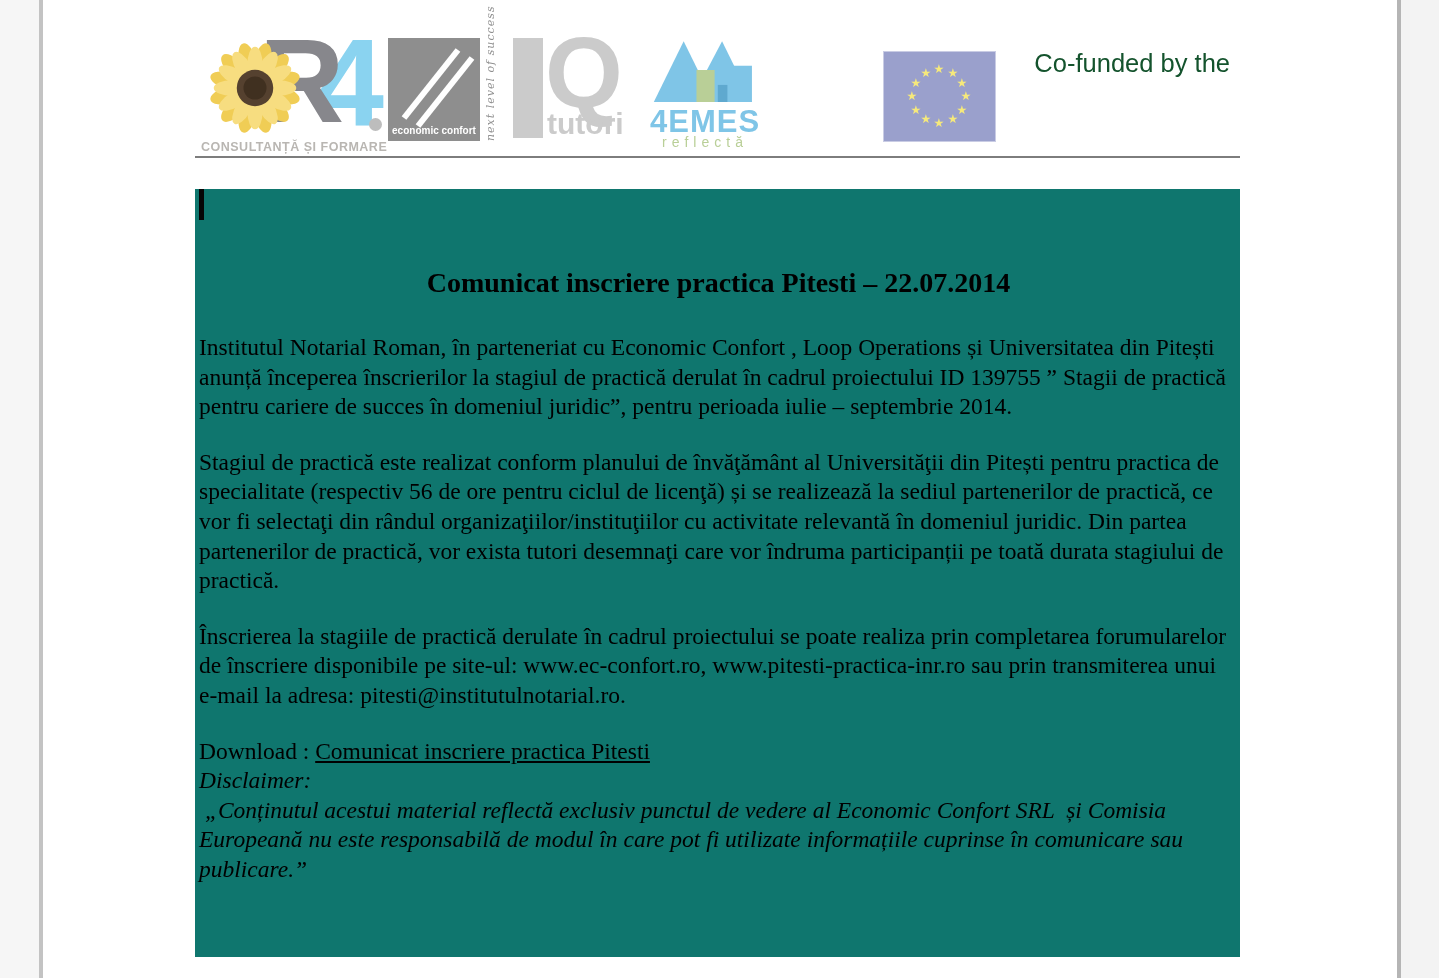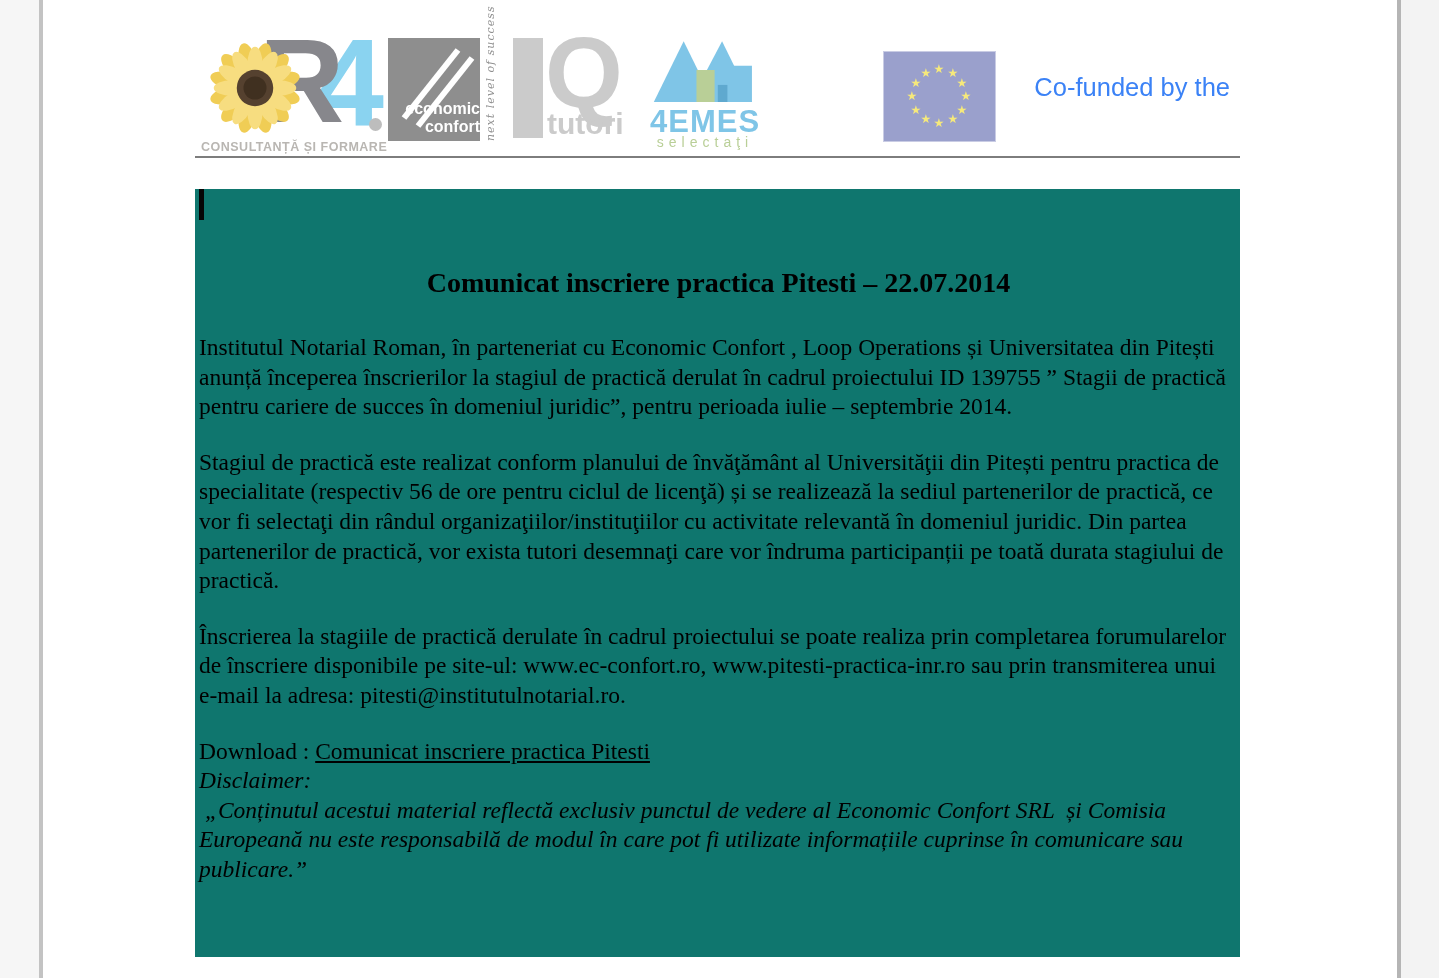--- a/index.html
+++ b/index.html
@@ -29,23 +29,23 @@
           font-size:124px; line-height:1; color:#8ad3f0; }
   .r4-dot { position:absolute; left:162px; top:80px; width:13px; height:13px;
             border-radius:50%; background:#bdbdbd; }
   .r4-caption { position:absolute; left:-6px; bottom:-4px; width:186px; text-align:center;
                 font-family:"Liberation Sans",sans-serif; font-weight:bold;
                 font-size:12.5px; letter-spacing:.5px; color:#b9b6b2; white-space:nowrap; }
 
   
   .ec { position:absolute; left:193px; top:0; width:120px; height:103px; }
   .ec-box { position:absolute; left:0; top:0; width:92px; height:103px; background:#8e8e8e; }
-  .ec-label { position:absolute; left:0; bottom:5px; width:92px; text-align:right;
+  .ec-label { position:absolute; left:0; bottom:5px; width:92px; text-align:center;
               font-family:"Liberation Sans",sans-serif; font-weight:bold;
-              font-size:16px; color:#ffffff; }
+              font-size:10px; color:#ffffff; }
   .ec-tag { position:absolute; left:96px; top:0; height:103px;
             writing-mode:vertical-rl; transform:rotate(180deg);
             font-family:"DejaVu Serif",serif; font-style:italic;
             font-size:11px; letter-spacing:1px; color:#8f8f8f; white-space:nowrap; }
 
   
   .iq { position:absolute; left:318px; top:0; width:125px; height:103px; }
   .iq-bar { position:absolute; left:0; top:0; width:30px; height:100px; background:#cbcbcb; }
   .iq-q { position:absolute; left:32px; top:-16px;
           font-family:"Liberation Sans",sans-serif; font-weight:bold;
@@ -63,21 +63,21 @@
                    font-family:"Liberation Sans",sans-serif;
                    font-size:14px; color:#b9cf97; letter-spacing:5px; }
 
   
   .eu-flag { position:absolute; left:689px; top:14px; width:111px; height:89px;
              background:#9aa0cc; box-shadow:0 0 0 1px #c9cce4; }
   .eu-star { position:absolute; transform:translate(-50%,-50%);
              font-family:"DejaVu Sans",sans-serif; font-size:12px; color:#f6e97b; }
   .eu-text { position:absolute; left:793px; top:10px; width:242px; text-align:right;
              font-family:"Liberation Sans",sans-serif; font-size:25.5px;
-             line-height:30px; color:#3b82f6;margin-top:24px; }
+             line-height:30px; color:#14532d; }
 
   .header-rule { margin-left:152px; margin-top:6px; width:1045px;
                  border-top:2px solid #7d7d7d; }
 
   
   .doc { position:relative; margin:31px 0 0 152px; width:1045px; height:768px;
          background:#0f766e; padding:0 2px 0 4px; }
   .caret { position:absolute; left:4px; top:0; width:5px; height:31px; background:#060606; }
   .doc-title { padding-top:78px; text-align:center;
                font-size:28px; font-weight:bold; }
@@ -156,21 +156,21 @@
 
     <div class="femes">
       <svg width="110" height="64" viewBox="0 0 100 60">
         <polygon points="2,60 30,3 58,60" fill="#7fc5e7"></polygon>
         <polygon points="36,60 66,3 94,60" fill="#7fc5e7"></polygon>
         <rect x="76" y="26" width="18" height="34" fill="#7fc5e7"></rect>
         <rect x="42" y="30" width="17" height="30" fill="#b9cf97"></rect>
         <rect x="62" y="44" width="9" height="16" fill="#5fa9cf"></rect>
       </svg>
       <div class="femes-name">4EMES</div>
-      <div class="femes-caption">selectaţi</div>
+      <div class="femes-caption">reflectă</div>
     </div>
 
     <div class="eu-flag">
       <span class="eu-star" style="left:55px; top:17px">★</span>
       <span class="eu-star" style="left:69px; top:21px">★</span>
       <span class="eu-star" style="left:78px; top:31px">★</span>
       <span class="eu-star" style="left:82px; top:44px">★</span>
       <span class="eu-star" style="left:78px; top:58px">★</span>
       <span class="eu-star" style="left:69px; top:67px">★</span>
       <span class="eu-star" style="left:55px; top:71px">★</span>

